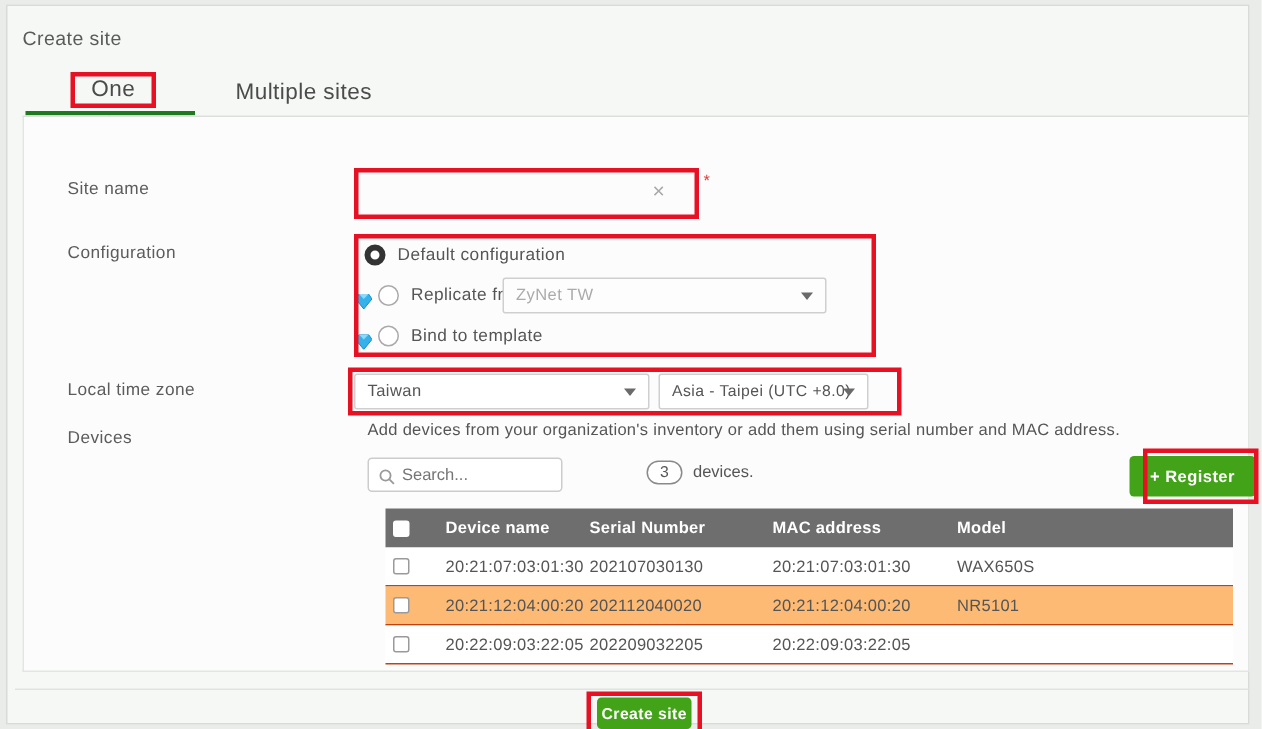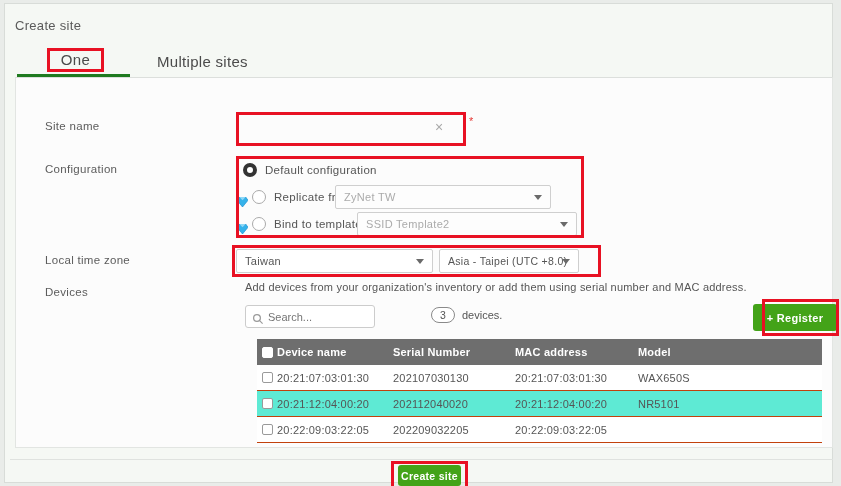--- a/index.html
+++ b/index.html
@@ -61,23 +61,23 @@
   .green-btn { background:#43a318; color:#fff; border:none; border-radius:3px;
                font-weight:bold; font-family:inherit; letter-spacing:.3px; cursor:pointer; }
   #register-btn { left:748px; top:300px; width:84px; height:27px; font-size:11px; }
 
   
   #device-table { left:252px; top:335px; width:565px; font-size:11px; color:#555; }
   .trow { display:flex; height:26px; align-items:center; letter-spacing:.2px; }
   .trow.head { background:#6e6e6e; color:#fff; font-weight:bold; }
   .trow.alt { background:#f4f4f4; }
   .trow.body { background:#fff; border-bottom:1px solid #c2410c; }
-  .trow.body.alt { background:#5eead4; }
+  .trow.body.alt { background:#fdba74; }
   .c0 { width:16px; display:flex; justify-content:flex-end; }
-  .c1 { width:120px; padding-left:4px; }
+  .c1 { width:120px; padding-left:24px; }
   .c2 { width:122px; }
   .c3 { width:123px; }
   .c4 { flex:1; }
   .cb { width:11px; height:11px; border:1px solid #9a9a9a; border-radius:2px; background:#fff; cursor:pointer; }
   .cb.head { border-color:#fff; }
 
   
   #footer-divider { left:5px; top:455px; width:823px; height:1px; background:#dfe2df; }
   #create-btn { left:393px; top:461px; width:63px; height:21px; font-size:10.5px; }
 </style>
@@ -118,24 +118,20 @@
     </div>
 
     <span class="gem" style="left:232px; top:216px">
       <svg width="11" height="10" viewBox="0 0 11 10">
         <polygon points="2.3,0 8.7,0 11,3.3 5.5,10 0,3.3" fill="#35b2ea" stroke="#0a85c9" stroke-width="0.6"></polygon>
         <polygon points="2.3,0 8.7,0 5.5,3.3" fill="#8fd8f7"></polygon>
       </svg>
     </span>
     <span class="radio" style="left:247px; top:213px"></span>
     <span class="rlabel" style="left:269px; top:214px">Bind to template</span>
-    <div class="dd dis" style="left:352px; top:208px; width:220px">
-      <span>SSID Template2</span>
-      <span class="caret"></span>
-    </div>
 
     <div class="flabel" style="top:250px">Local time zone</div>
     <div class="dd en" style="left:231px; top:245px; width:197px">
       <span>Taiwan</span>
       <span class="caret"></span>
     </div>
     <div class="dd en" style="left:434px; top:245px; width:140px; font-size:10.5px">
       <span>Asia - Taipei (UTC +8.0)</span>
       <span class="caret"></span>
     </div>

